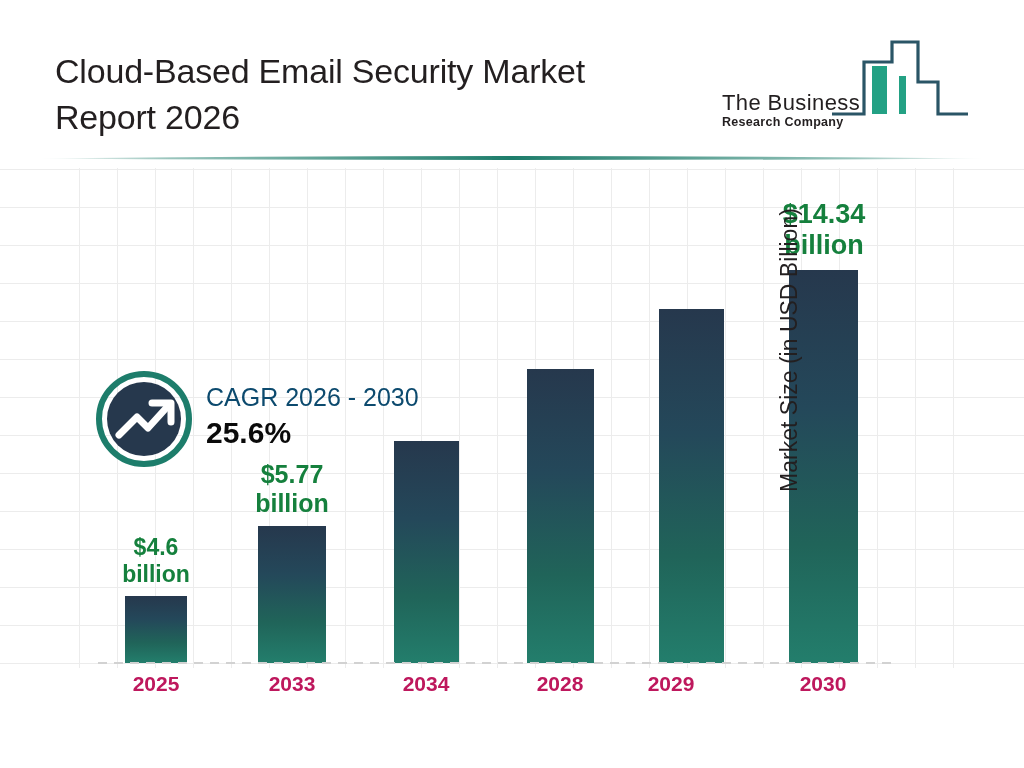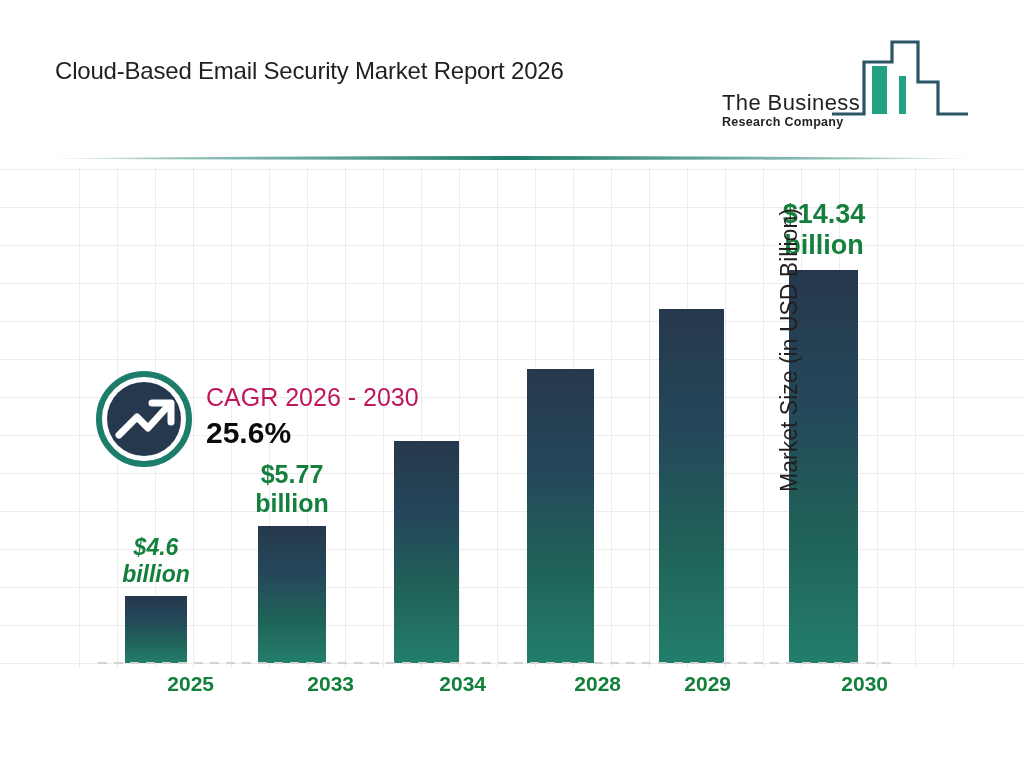--- a/index.html
+++ b/index.html
@@ -24,21 +24,21 @@
   #header {
     position: absolute;
     left: 0; top: 0;
     width: 1024px; height: 150px;
   }
   #chart-title {
     position: absolute;
     left: 55px;
     top: 48px;
     width: 640px;
-    font-size: 24px;
+    font-size: 34px;
     line-height: 46px;
     color: #231f20;
     font-weight: 400;
     letter-spacing: -0.2px;
   }
   #logo {
     position: absolute;
     left: 722px;
     top: 36px;
     width: 248px;
@@ -127,24 +127,24 @@
   #xaxis {
     position: absolute;
     left: 0;
     top: 672px;
     width: 1024px;
     height: 46px;
   }
   .xtick {
     position: absolute;
     top: 0;
-    text-align: right;
+    text-align: center;
     font-size: 21px;
     font-weight: bold;
-    color: #15803d;
+    color: #be185d;
   }
 
   
   #yaxis-label {
     position: absolute;
     left: 876px;
     top: 280px;
     width: 340px;
     transform: rotate(-90deg);
     transform-origin: 70px 170px;
@@ -171,21 +171,21 @@
   }
   #cagr-text {
     position: absolute;
     left: 110px;
     top: 10px;
     width: 300px;
   }
   #cagr-period {
     font-size: 25px;
     line-height: 33px;
-    color: #be185d;
+    color: #0c4a6e;
     white-space: nowrap;
   }
   #cagr-value {
     font-size: 30px;
     line-height: 38px;
     font-weight: bold;
     color: #0a0a0a;
     white-space: nowrap;
   }
 </style>
@@ -269,21 +269,21 @@
         <line x1="0" y1="381.5" x2="1024" y2="381.5"></line>
         <line x1="0" y1="419.5" x2="1024" y2="419.5"></line>
         <line x1="0" y1="457.5" x2="1024" y2="457.5"></line>
         <line x1="0" y1="495.5" x2="1024" y2="495.5"></line>
       </g>
     </svg>
 
     <div id="bars">
 
       <div class="bar" style="left:125px; width:62px; height:67px;"></div>
-      <div class="bar-label" style="left:98px; width:116px; bottom:80px; font-size:23px;font-style:italic;">$4.6
+      <div class="bar-label" style="left:98px; width:116px; bottom:80px; font-size:23px;">$4.6
 billion</div>
 
       <div class="bar" style="left:258px; width:68px; height:137px;"></div>
       <div class="bar-label" style="left:230px; width:124px; bottom:150px; font-size:25px;">$5.77
 billion</div>
 
       <div class="bar" style="left:394px; width:65px; height:222px;"></div>
       <div class="bar-label" style="left:366px; width:120px; bottom:236px; font-size:23px;"></div>
 
       <div class="bar" style="left:527px; width:67px; height:294px;"></div>

